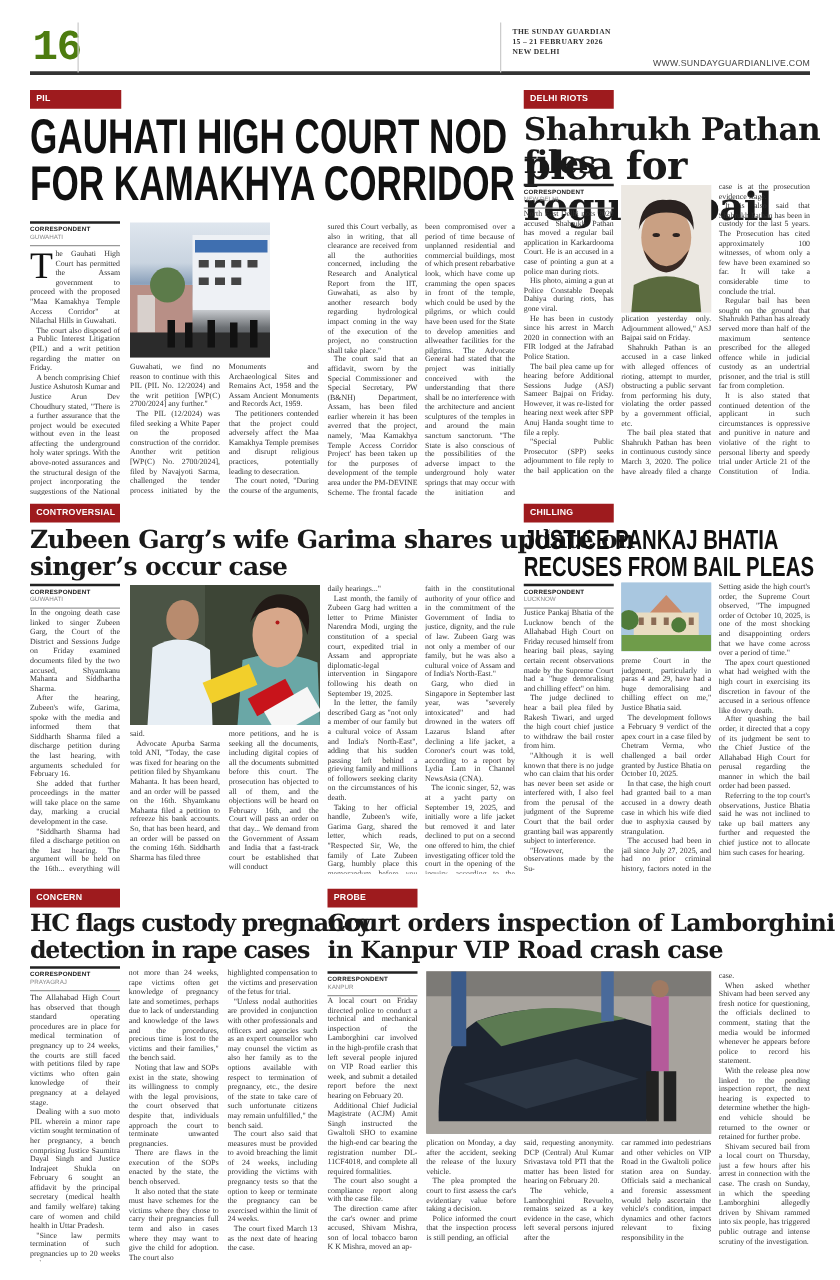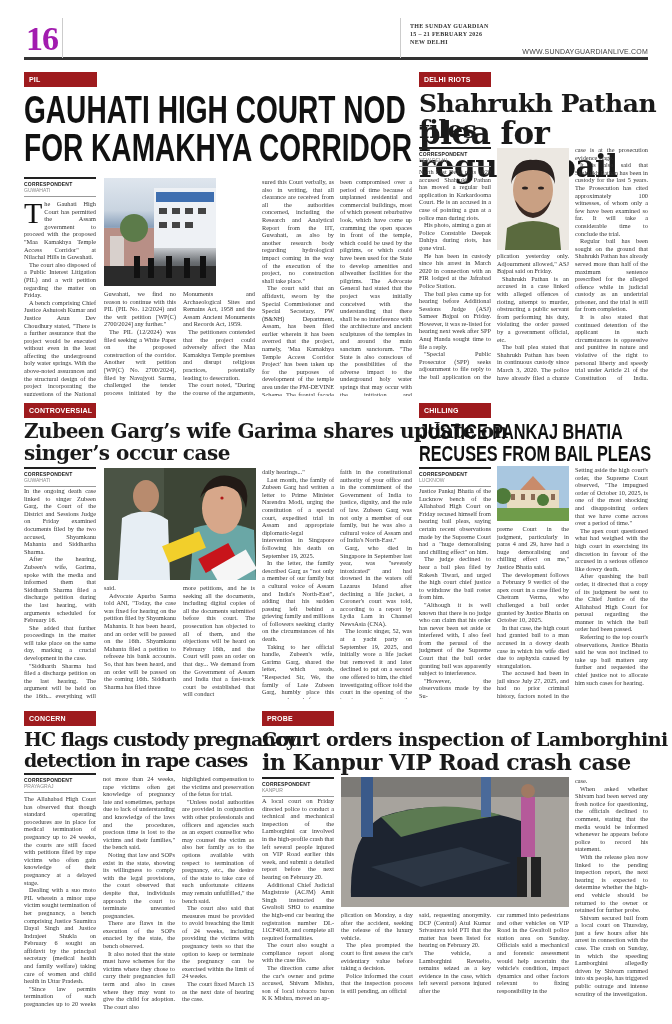--- a/index.html
+++ b/index.html
@@ -1,19 +1,19 @@
 <!DOCTYPE html>
 <html><head>
 <meta charset="utf-8">
 <style>
 *{box-sizing:border-box;margin:0;padding:0;}
 html,body{width:672px;height:1024px;background:#fff;overflow:hidden;}
 body{font-family:"DejaVu Serif",serif;color:#222;position:relative;}
 .masthead{position:absolute;left:24px;top:14px;width:624px;height:46px;border-bottom:3px solid #333;}
-.page-num{position:absolute;left:2px;top:6px;font-family:Liberation Serif, serif;font-weight:bold;font-size:34px;color:#a21caf;letter-spacing:-1px;}
+.page-num{position:absolute;left:2px;top:6px;font-family:Liberation Mono, monospace;font-weight:bold;font-size:34px;color:#4d7c0f;letter-spacing:-1px;}
 .mh-div1{position:absolute;left:38px;top:4px;width:1px;height:40px;background:#ccc;}
 .section-title{position:absolute;left:54px;top:4px;font-family:"Liberation Serif",serif;font-size:38px;color:#222;letter-spacing:0px;line-height:40px;}
 .mh-div2{position:absolute;left:376px;top:4px;width:1px;height:40px;background:#ccc;}
 .edition{position:absolute;left:386px;top:8px;font-family:"Liberation Serif",serif;font-size:6px;font-weight:bold;line-height:8px;color:#333;letter-spacing:.3px;}
 .website{position:absolute;right:0;top:34px;font-family:"Liberation Sans",sans-serif;font-size:7px;color:#444;letter-spacing:.2px;}
 .tag{position:absolute;background:#9e1b1e;color:#fff;font-family:"Liberation Sans",sans-serif;font-weight:bold;font-size:7px;padding:0 5px;height:15px;line-height:15px;letter-spacing:.2px;}
 .hl-condensed{position:absolute;font-family:"Liberation Sans",sans-serif;font-weight:bold;color:#111;transform-origin:left top;line-height:1;white-space:nowrap;}
 .hl-serif{position:absolute;font-family:"DejaVu Serif",serif;color:#1a1a1a;line-height:1.05;letter-spacing:-0.5px;}
 .byline{position:absolute;border-top:2px solid #222;padding-top:2px;}
 .byline .who{font-family:"Liberation Sans",sans-serif;font-weight:bold;font-size:5px;letter-spacing:.2px;color:#222;display:block;}
@@ -246,21 +246,21 @@
     <p class="first">highlighted compensation to the victims and preservation of the fetus for trial.</p>
     <p>"Unless nodal authorities are provided in conjunction with other professionals and officers and agencies such as an expert counsellor who may counsel the victim as also her family as to the options available with respect to termination of pregnancy, etc., the desire of the state to take care of such unfortunate citizens may remain unfulfilled," the bench said.</p>
     <p>The court also said that measures must be provided to avoid breaching the limit of 24 weeks, including providing the victims with pregnancy tests so that the option to keep or terminate the pregnancy can be exercised within the limit of 24 weeks.</p>
     <p>The court fixed March 13 as the next date of hearing the case.</p>
   </div>
 </article>
 
 <article>
   <span class="tag" style="left: 262px; top: 711px; width: 72px; background: rgb(158, 27, 30);">PROBE</span>
   <h2 class="hl-serif" style="left:262px;top:730px;font-size:19px;">Court orders inspection of Lamborghini</h2>
-  <h2 class="hl-serif" style="left:262px;top:751px;font-size:22px;">in Kanpur VIP Road crash case</h2>
+  <h2 class="hl-serif" style="left:262px;top:751px;font-size:19px;">in Kanpur VIP Road crash case</h2>
   <div class="byline" style="left:262px;top:777px;width:72px;">
     <span class="who">CORRESPONDENT</span>
     <span class="where">KANPUR</span>
   </div>
   <div class="col" style="left:262px;top:797px;width:72px;height:212px;">
     <p class="first">A local court on Friday directed police to conduct a technical and mechanical inspection of the Lamborghini car involved in the high-profile crash that left several people injured on VIP Road earlier this week, and submit a detailed report before the next hearing on February 20.</p>
     <p>Additional Chief Judicial Magistrate (ACJM) Amit Singh instructed the Gwaltoli SHO to examine the high-end car bearing the registration number DL-11CF4018, and complete all required formalities.</p>
     <p>The court also sought a compliance report along with the case file.</p>
     <p>The direction came after the car's owner and prime accused, Shivam Mishra, son of local tobacco baron K K Mishra, moved an ap-</p>
   </div>

